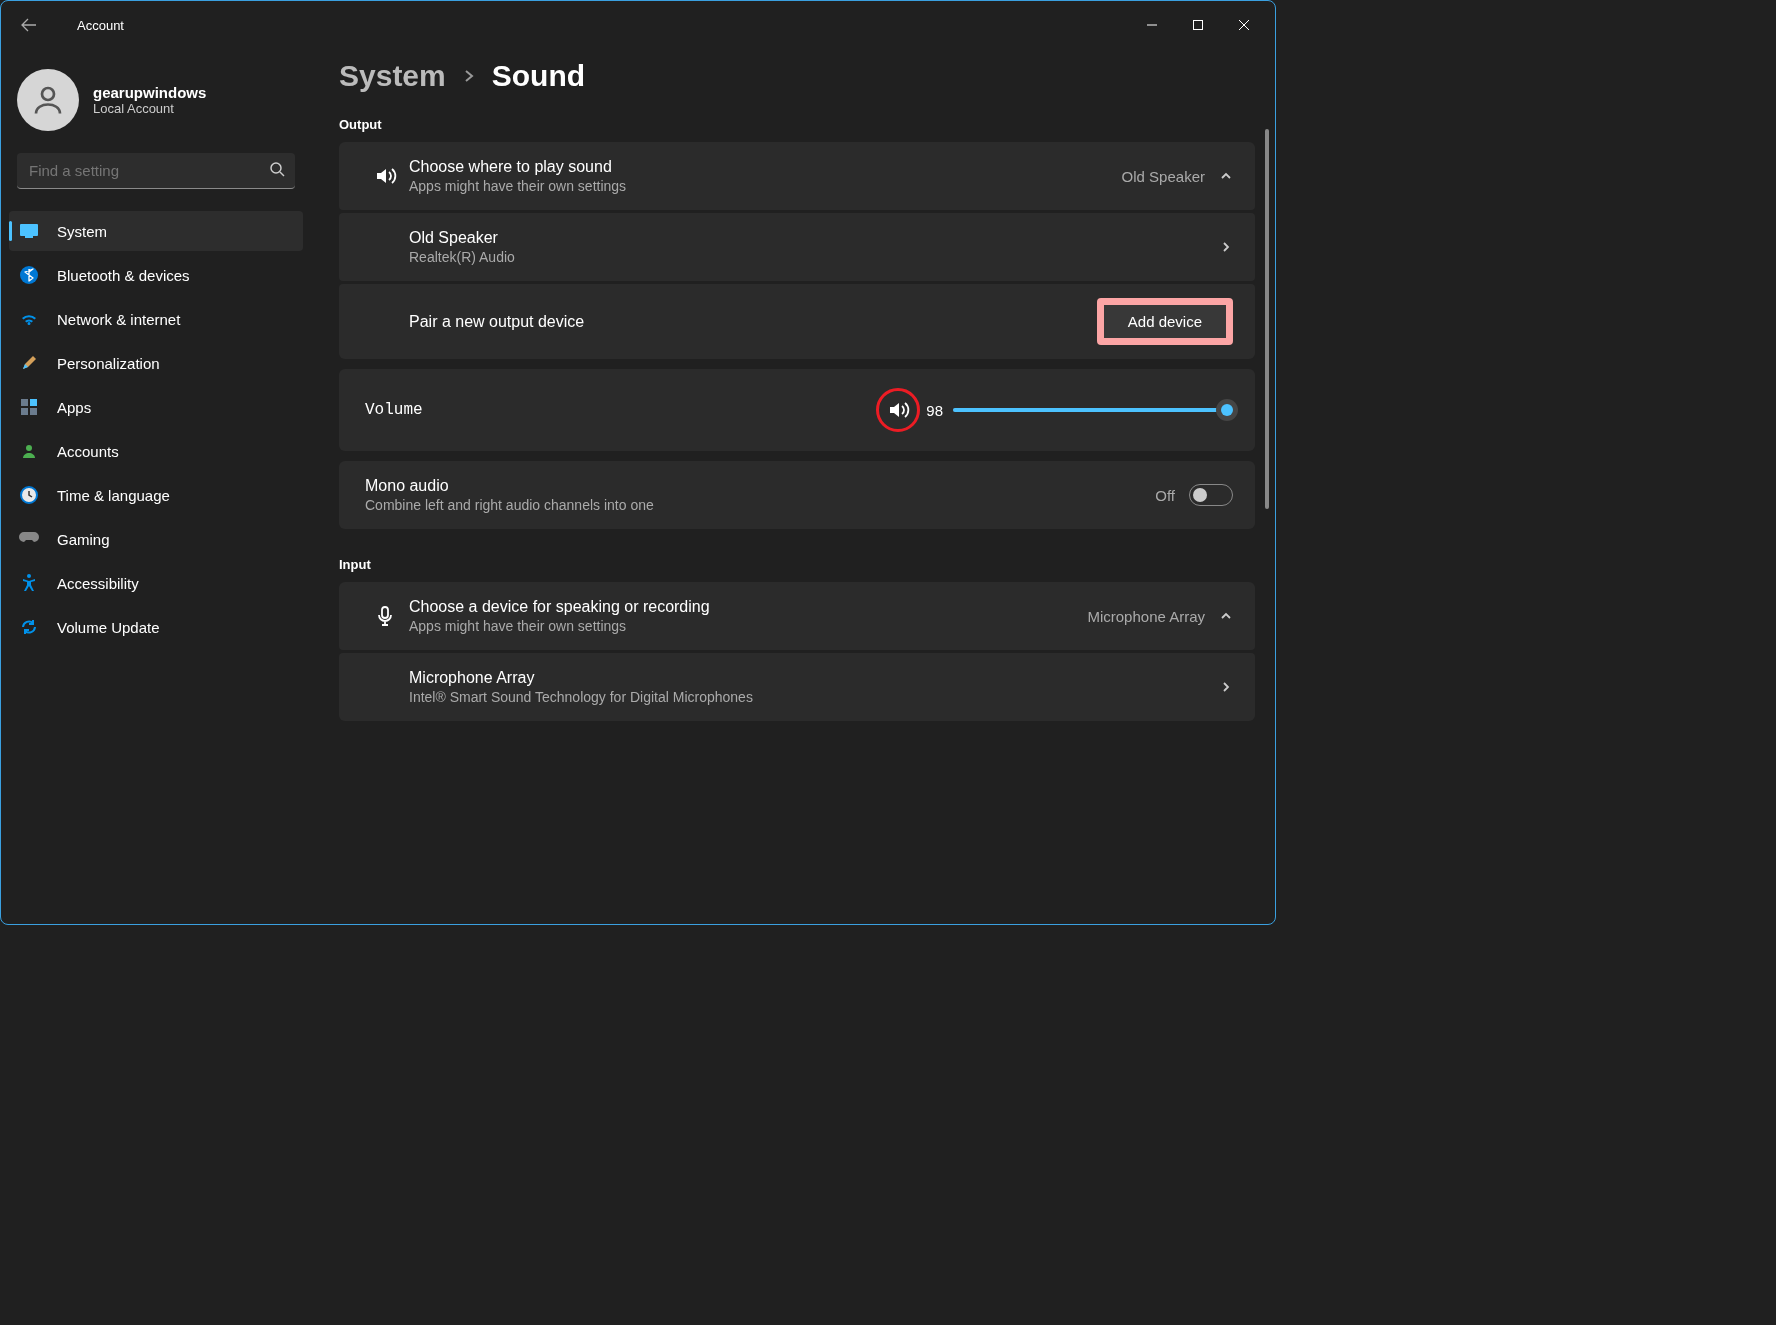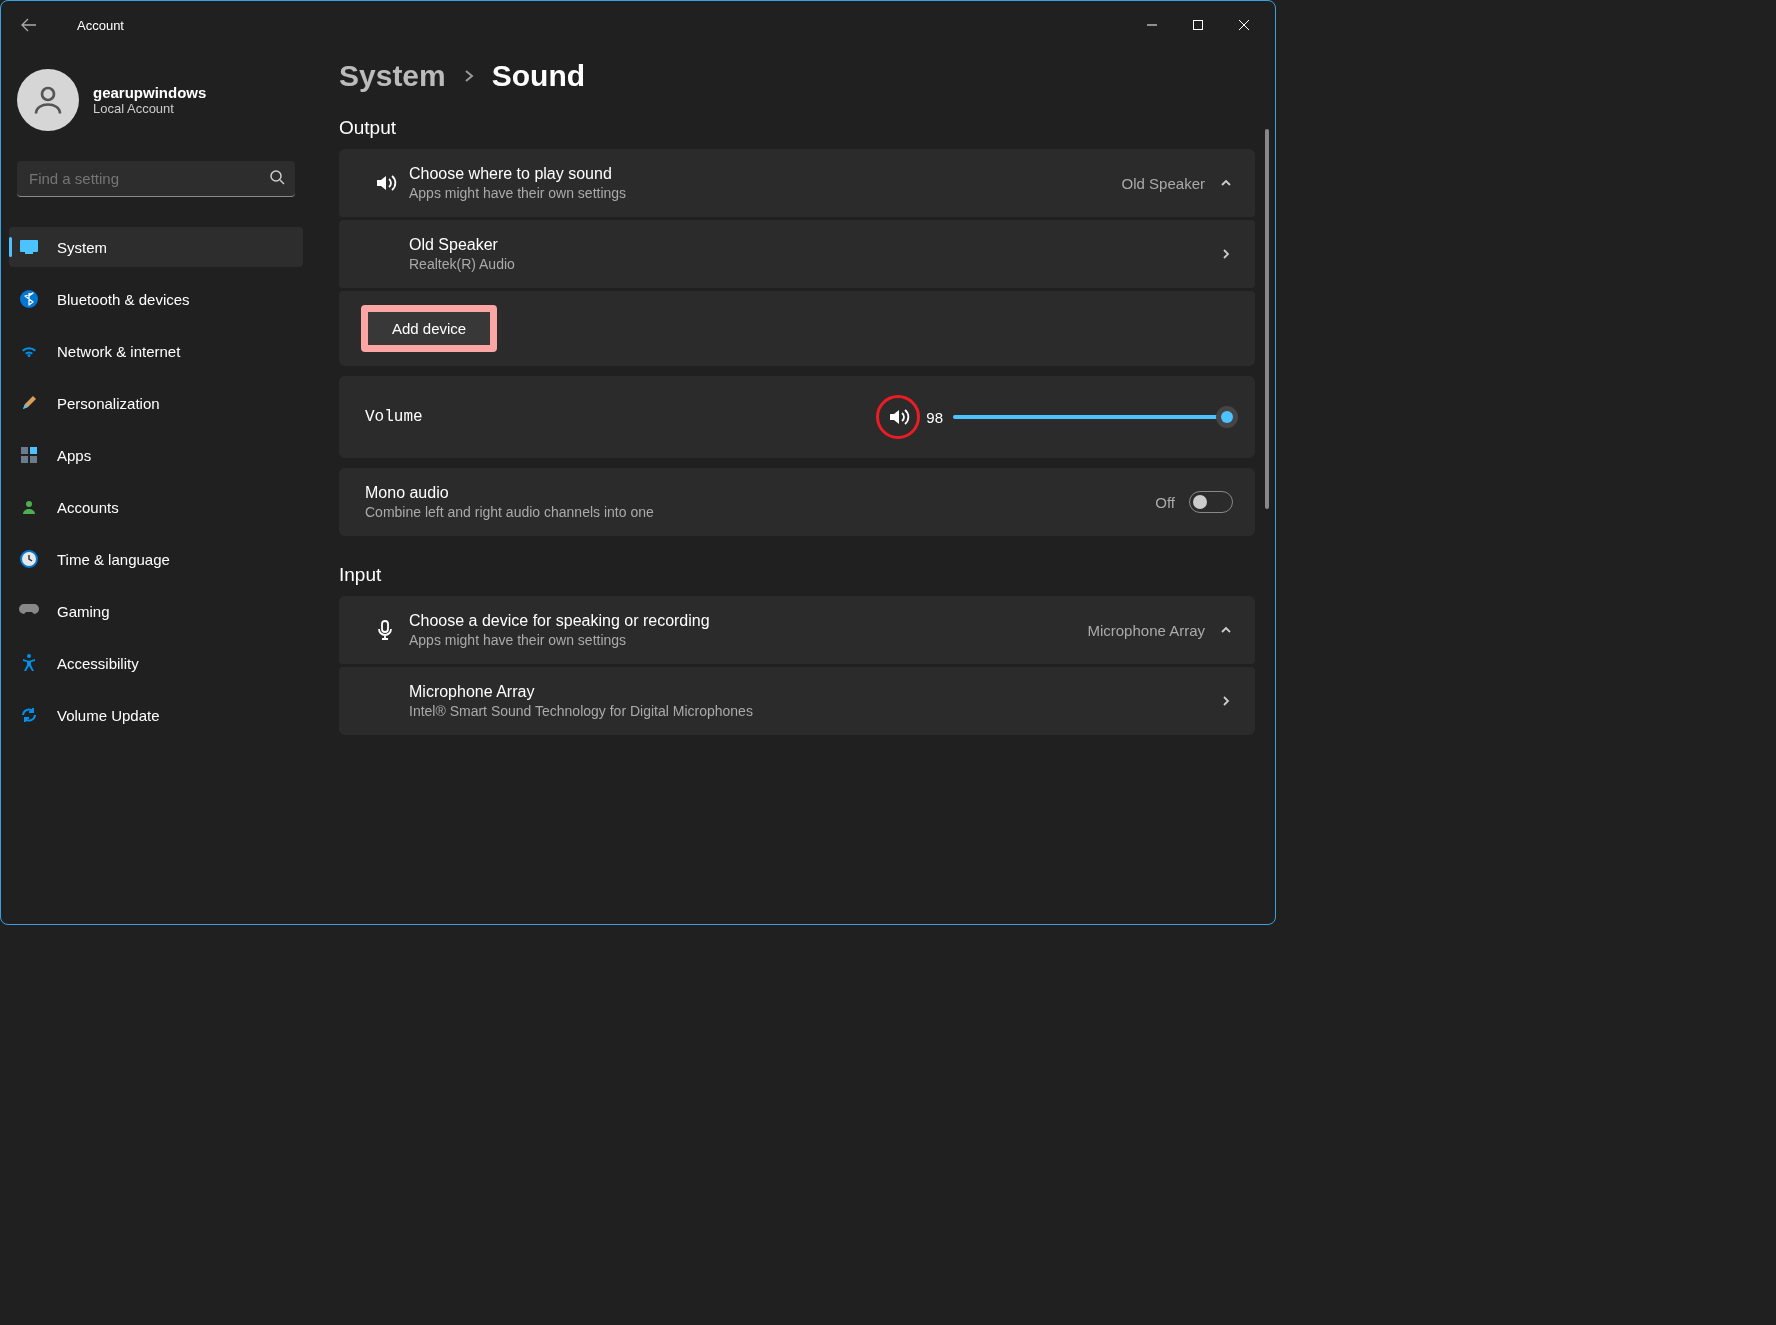--- a/index.html
+++ b/index.html
@@ -39,21 +39,21 @@
   .win-btn svg { width: 12px; height: 12px; }
   .layout {
     display: flex;
     height: calc(100% - 48px);
   }
   .sidebar {
     width: 310px;
     padding: 12px 8px 12px 8px;
     display: flex;
     flex-direction: column;
-    gap: 12px;
+    gap: 4px;
     flex-shrink: 0;
   }
   .profile {
     display: flex;
     align-items: center;
     padding: 8px 8px 18px 8px;
     gap: 14px;
   }
   .avatar {
     width: 62px; height: 62px;
@@ -113,21 +113,21 @@
   }
   .breadcrumb {
     display: flex;
     align-items: center;
     gap: 16px;
     margin-bottom: 24px;
   }
   .breadcrumb .bc-parent { font-size: 30px; font-weight: 600; color: #bbb; }
   .breadcrumb .chev { color: #999; font-size: 20px; }
   .breadcrumb .bc-current { font-size: 30px; font-weight: 600; }
-  .section-label { font-size: 19px; font-weight: 400; margin: 6px 0 10px 0; }
+  .section-label { font-size: 13px; font-weight: 700; margin: 6px 0 10px 0; }
   .card-group { margin-bottom: 28px; }
   .card {
     background: #2b2b2b;
     border-radius: 4px;
     display: flex;
     align-items: center;
     padding: 14px 22px;
     min-height: 68px;
     margin-bottom: 3px;
   }
@@ -403,20 +403,23 @@
         </div>
         <div class="trail">
           <span class="chev">
               <svg width="14" height="14" viewBox="0 0 14 14" fill="none" stroke="currentColor" stroke-width="1.8">
                 <path d="M5 3l4 4-4 4"></path>
               </svg>
             </span>
         </div>
       </div>
       <div class="card indent last">
+        <div class="texts">
+          <div class="title">Pair a new output device</div>
+        </div>
         <div class="trail">
           <button class="btn">Add device</button>
         </div>
       </div>
 
       <div class="volume-card">
         <div class="volume-label">Volume</div>
         <div class="vol-icon-wrap">
           <div class="red-circle"></div>
           <svg width="24" height="24" viewBox="0 0 24 24" fill="none" stroke="#fff" stroke-width="1.8">

